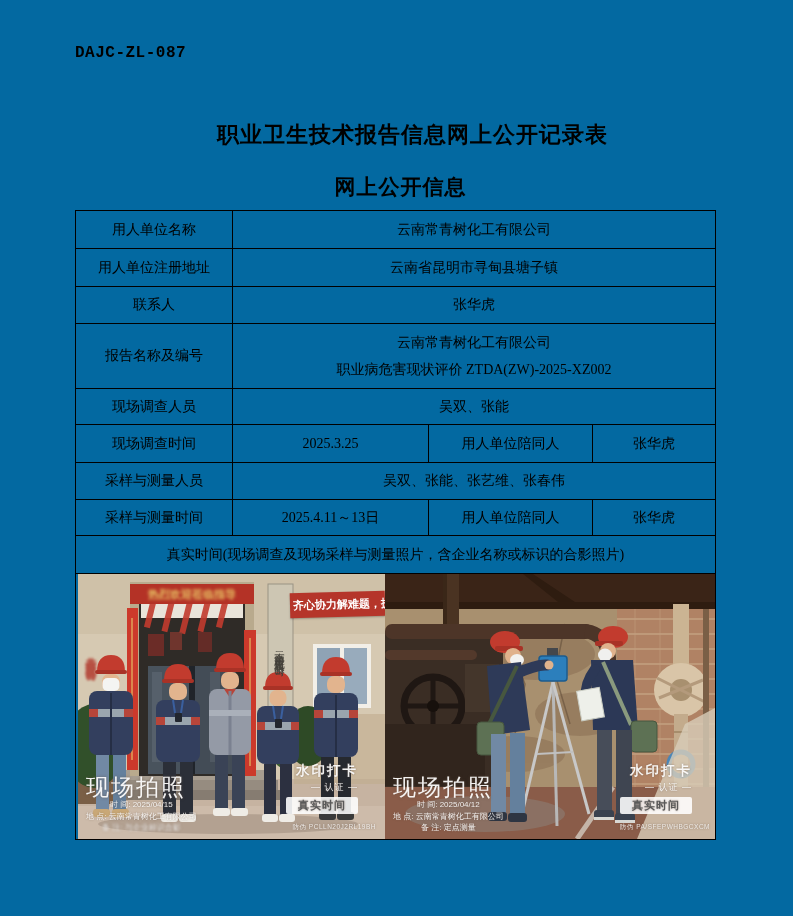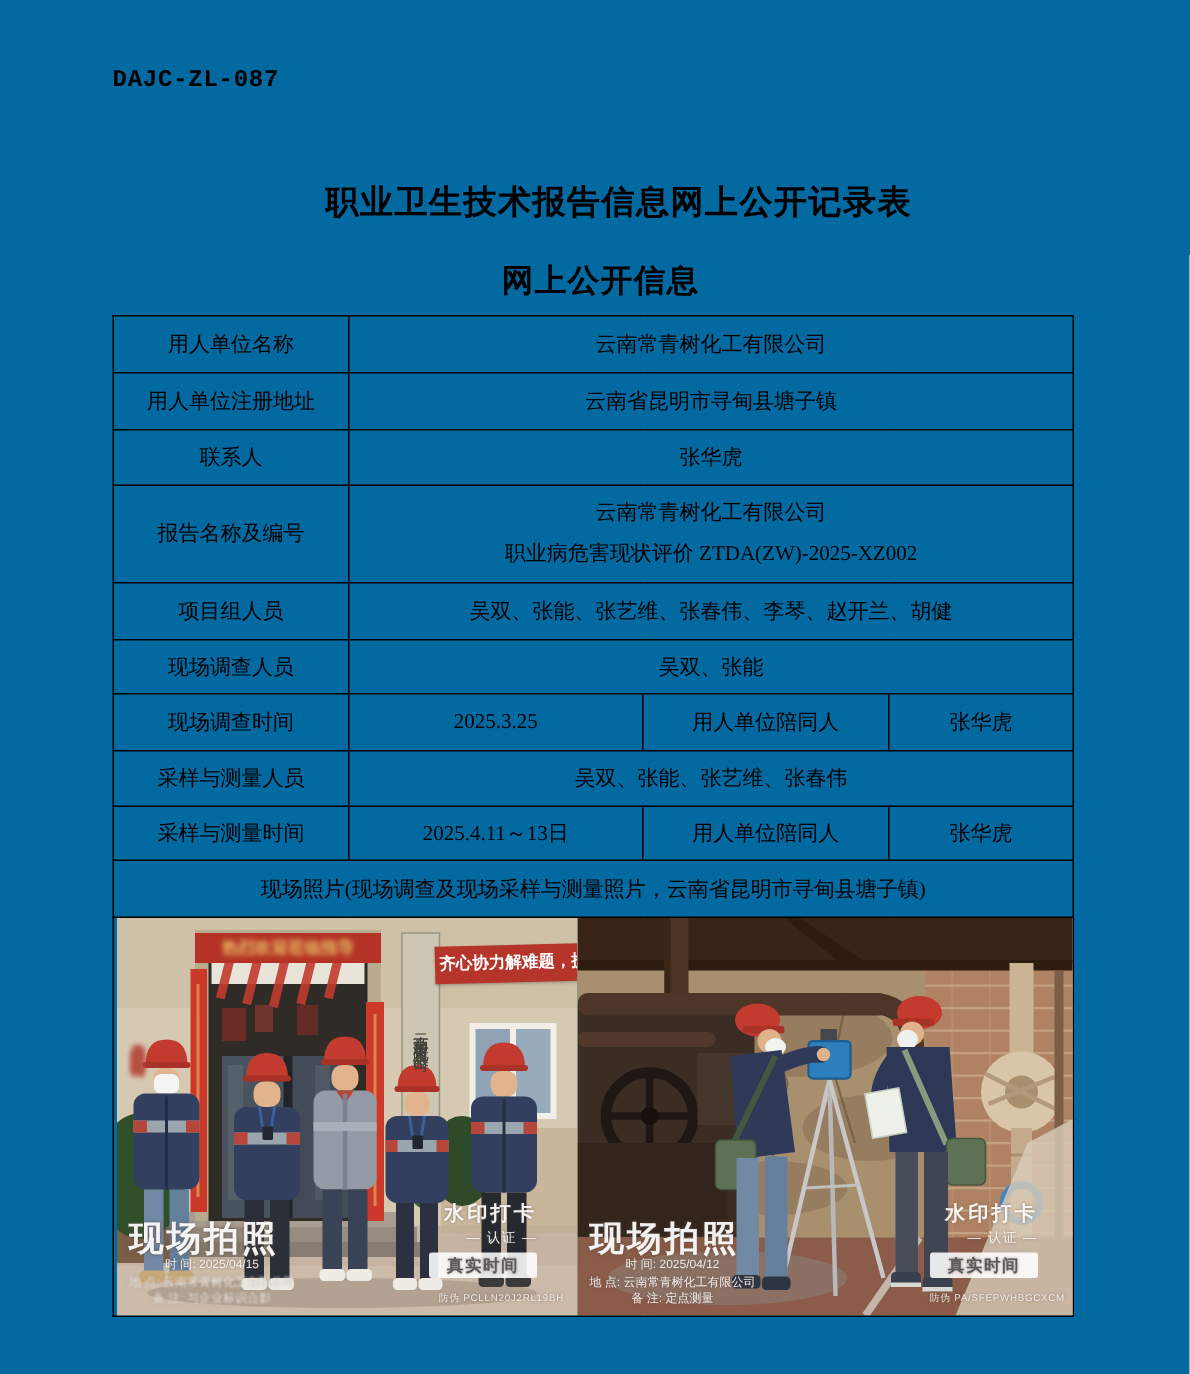--- a/index.html
+++ b/index.html
@@ -26,21 +26,21 @@
   .ov{position:absolute;font-family:"Liberation Sans","DejaVu Sans",sans-serif;}
   .wall-vtext{left:5px;top:6px;height:150px;writing-mode:vertical-rl;color:#b23c30;font-size:11px;
         font-weight:bold;letter-spacing:1px;filter:blur(1.3px);opacity:.85;}
   .door-banner{left:53px;top:11px;width:122px;height:19px;line-height:19px;text-align:center;color:#e6bd62;
         font-size:11px;font-weight:bold;filter:blur(1.6px);overflow:hidden;white-space:nowrap;}
   .plaque-vtext{left:194px;top:14px;height:126px;writing-mode:vertical-rl;color:#43403a;font-size:10.5px;
         letter-spacing:1.5px;filter:blur(0.3px);font-family:"Liberation Serif",serif;}
   .red-banner{right:0;top:18px;width:92px;height:25px;line-height:25px;background:#b5352a;color:#fff;
         font-size:11px;font-weight:bold;white-space:nowrap;overflow:hidden;padding-left:3px;
         transform:rotate(-1.5deg);box-shadow:0 1px 2px rgba(0,0,0,.25);}
-  .wm-title{left:8px;bottom:36px;font-size:23px;font-weight:bold;letter-spacing:2px;
+  .wm-title{left:8px;bottom:36px;font-size:23px;font-weight:normal;letter-spacing:2px;
         color:rgba(255,255,255,.93);text-shadow:0 0 3px rgba(95,75,60,.65);}
   .wm-lines{left:8px;bottom:5px;color:rgba(255,255,255,.88);font-size:8px;line-height:1.45;
         text-shadow:0 0 2px rgba(95,75,60,.6);}
   .wm-badge{right:27px;bottom:25px;text-align:right;color:rgba(255,255,255,.92);
         text-shadow:0 0 2px rgba(95,75,60,.6);}
   .wm-badge .b-title{font-size:13.5px;font-weight:bold;letter-spacing:2px;}
   .wm-badge .b-sub{font-size:9px;letter-spacing:1px;margin-top:1px;}
   .wm-badge .b-box{display:inline-block;margin-top:3px;background:rgba(255,255,255,.88);color:#5a5a5a;
         font-size:11px;font-weight:bold;padding:1px 12px;border-radius:2px;letter-spacing:1px;}
   .wm-code{right:9px;bottom:7px;font-size:6.5px;color:rgba(255,255,255,.8);letter-spacing:.5px;
@@ -75,24 +75,20 @@
         <td>联系人</td>
         <td colspan="3">张华虎</td>
       </tr>
       <tr style="height:65px">
         <td>报告名称及编号</td>
         <td colspan="3" class="two-line">
           <div>云南常青树化工有限公司</div>
           <div>职业病危害现状评价 ZTDA(ZW)-2025-XZ002</div>
         </td>
       </tr>
-      <tr style="height:38px">
-        <td>项目组人员</td>
-        <td colspan="3">吴双、张能、张艺维、张春伟、李琴、赵开兰、胡健</td>
-      </tr>
       <tr style="height:36px">
         <td>现场调查人员</td>
         <td colspan="3">吴双、张能</td>
       </tr>
       <tr style="height:38px">
         <td>现场调查时间</td>
         <td>2025.3.25</td>
         <td>用人单位陪同人</td>
         <td>张华虎</td>
       </tr>
@@ -100,21 +96,21 @@
         <td>采样与测量人员</td>
         <td colspan="3">吴双、张能、张艺维、张春伟</td>
       </tr>
       <tr style="height:36px">
         <td>采样与测量时间</td>
         <td>2025.4.11～13日</td>
         <td>用人单位陪同人</td>
         <td>张华虎</td>
       </tr>
       <tr style="height:38px">
-        <td colspan="4" class="note-cell">现场照片(现场调查及现场采样与测量照片，云南省昆明市寻甸县塘子镇)</td>
+        <td colspan="4" class="note-cell">真实时间(现场调查及现场采样与测量照片，含企业名称或标识的合影照片)</td>
       </tr>
       <tr style="height:265px">
         <td colspan="4" class="photos-cell">
           <div class="photos">
 
             <div class="photo photo-left">
               <svg width="307" height="265" viewBox="0 0 307 265">
                 <rect x="0" y="0" width="307" height="265" fill="#d6c9b2"></rect>
                 <rect x="0" y="0" width="307" height="60" fill="#cfc1a8"></rect>
 

